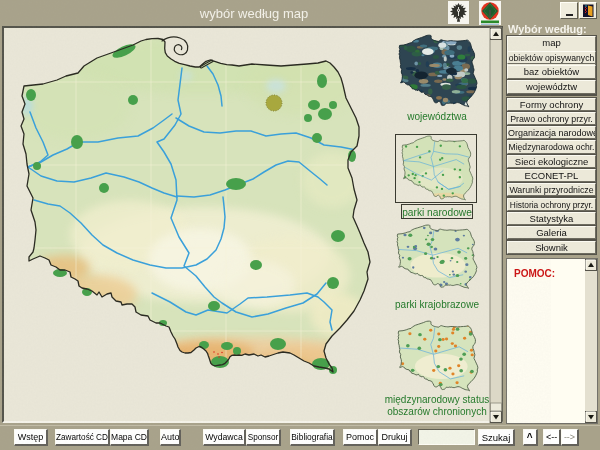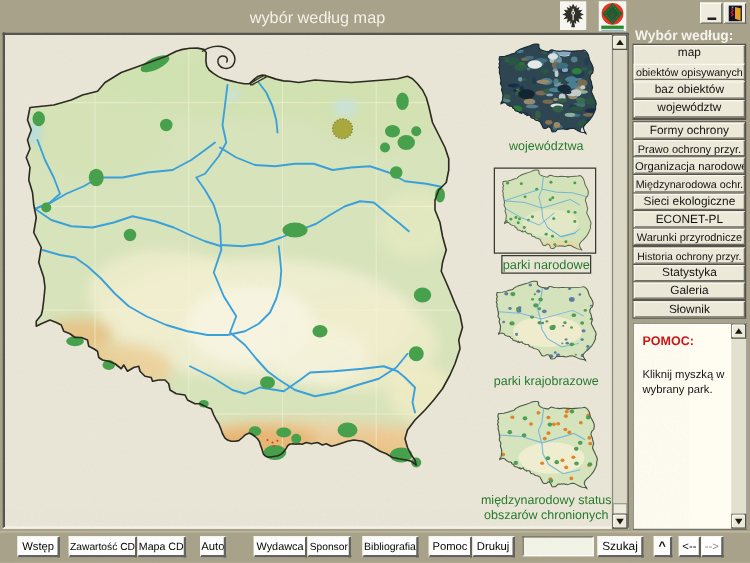--- a/index.html
+++ b/index.html
@@ -34,21 +34,20 @@
 <div class="abs sbtn" style="left:507px;top:140.4px;width:89px;height:13.2px;font-size:8.6px;">Międzynarodowa ochr.</div>
 <div class="abs sbtn" style="left:507px;top:169px;width:89px;height:13.2px;font-size:9.5px;">ECONET-PL</div>
 <div class="abs sbtn" style="left:507px;top:183.3px;width:89px;height:13.2px;font-size:8.8px;">Warunki przyrodnicze</div>
 <div class="abs sbtn" style="left:507px;top:197.6px;width:89px;height:13.2px;font-size:8.4px;">Historia ochrony przyr.</div>
 <div class="abs sbtn" style="left:507px;top:211.9px;width:89px;height:13.2px;font-size:9.5px;">Statystyka</div>
 <div class="abs sbtn" style="left:507px;top:226.2px;width:89px;height:13.2px;font-size:9.5px;">Galeria</div>
 <div class="abs sbtn" style="left:507px;top:240.5px;width:89px;height:13.2px;font-size:9.5px;">Słownik</div>
 
 <div id="pomoc" class="abs">
 <div style="color:#cc1111;font-weight:bold;font-size:10px;margin:9px 0 0 7px;">POMOC:</div>
-<div style="margin:14px 0 0 7px;line-height:12px;">Kliknij myszką w<br>wybrany park.</div>
 </div>
 
 <div id="bottombar" class="abs"></div>
 <div class="abs bbtn" style="left:14px;top:429px;width:34px;height:17px;line-height:15px;font-size:9px;">Wstęp</div>
 <div class="abs bbtn" style="left:55px;top:429px;width:55px;height:17px;line-height:15px;font-size:8.2px;">Zawartość CD</div>
 <div class="abs bbtn" style="left:110px;top:429px;width:39px;height:17px;line-height:15px;font-size:8.5px;">Mapa CD</div>
 <div class="abs bbtn" style="left:160px;top:429px;width:21px;height:17px;line-height:15px;font-size:9px;">Autorzy</div>
 <div class="abs bbtn" style="left:203px;top:429px;width:43px;height:17px;line-height:15px;font-size:8.7px;">Wydawca</div>
 <div class="abs bbtn" style="left:246px;top:429px;width:35px;height:17px;line-height:15px;font-size:8.2px;">Sponsor</div>
 <div class="abs bbtn" style="left:290px;top:429px;width:45px;height:17px;line-height:15px;font-size:8.4px;">Bibliografia</div>

